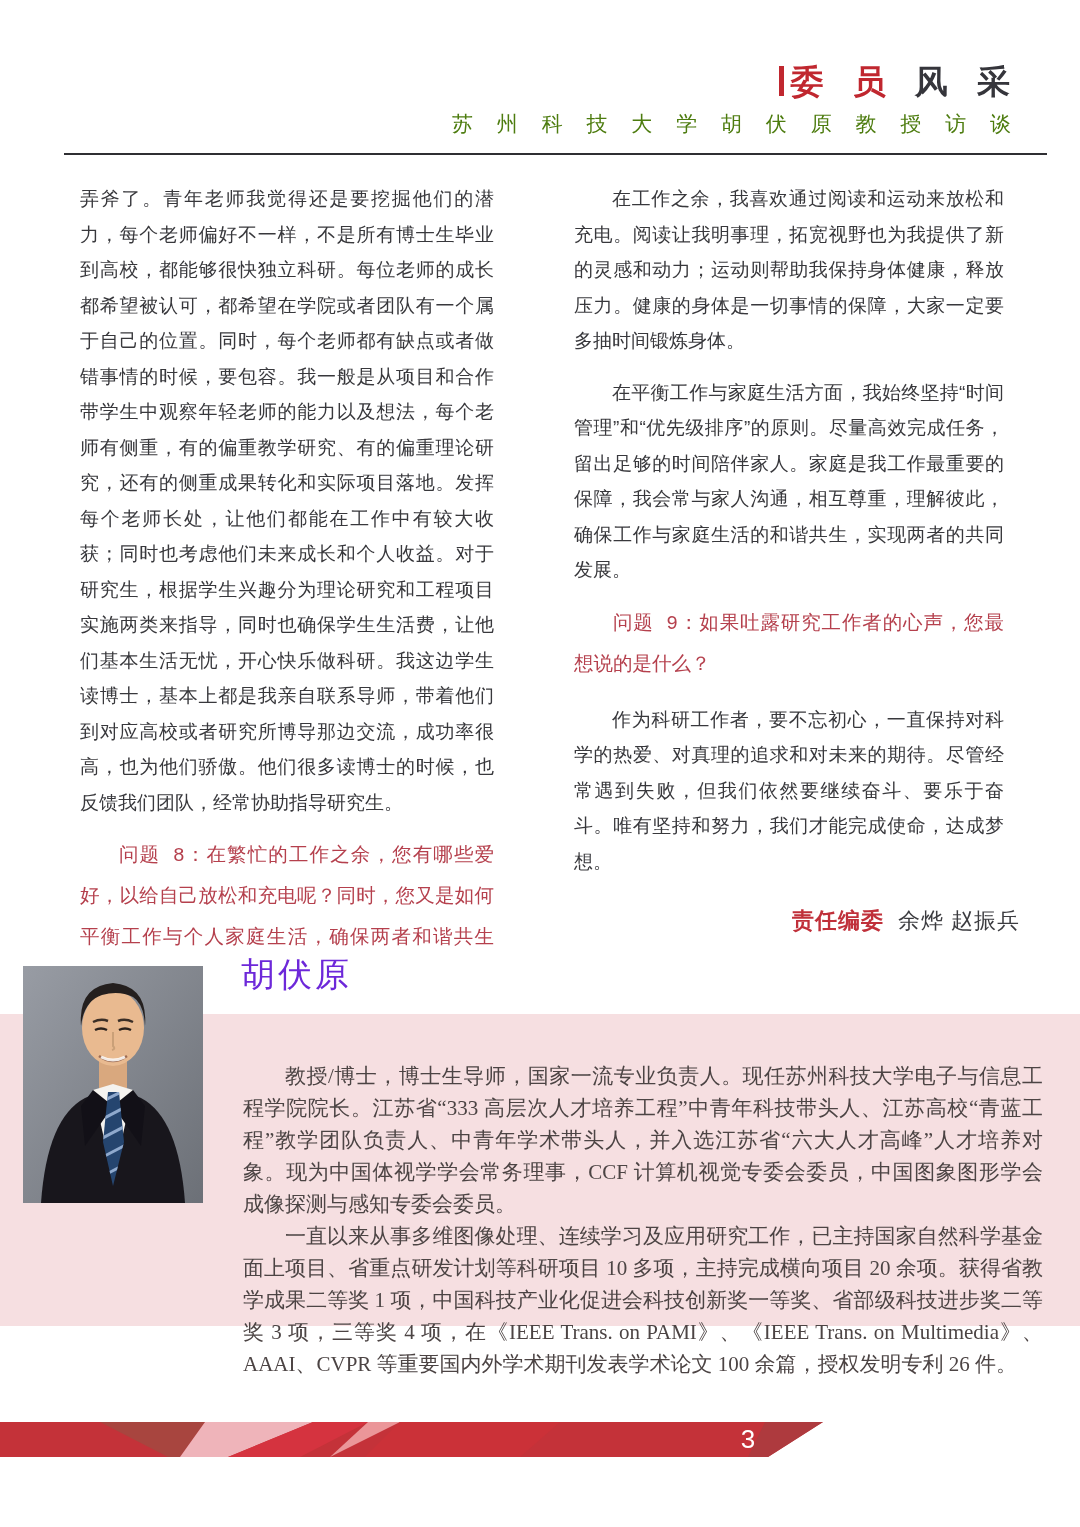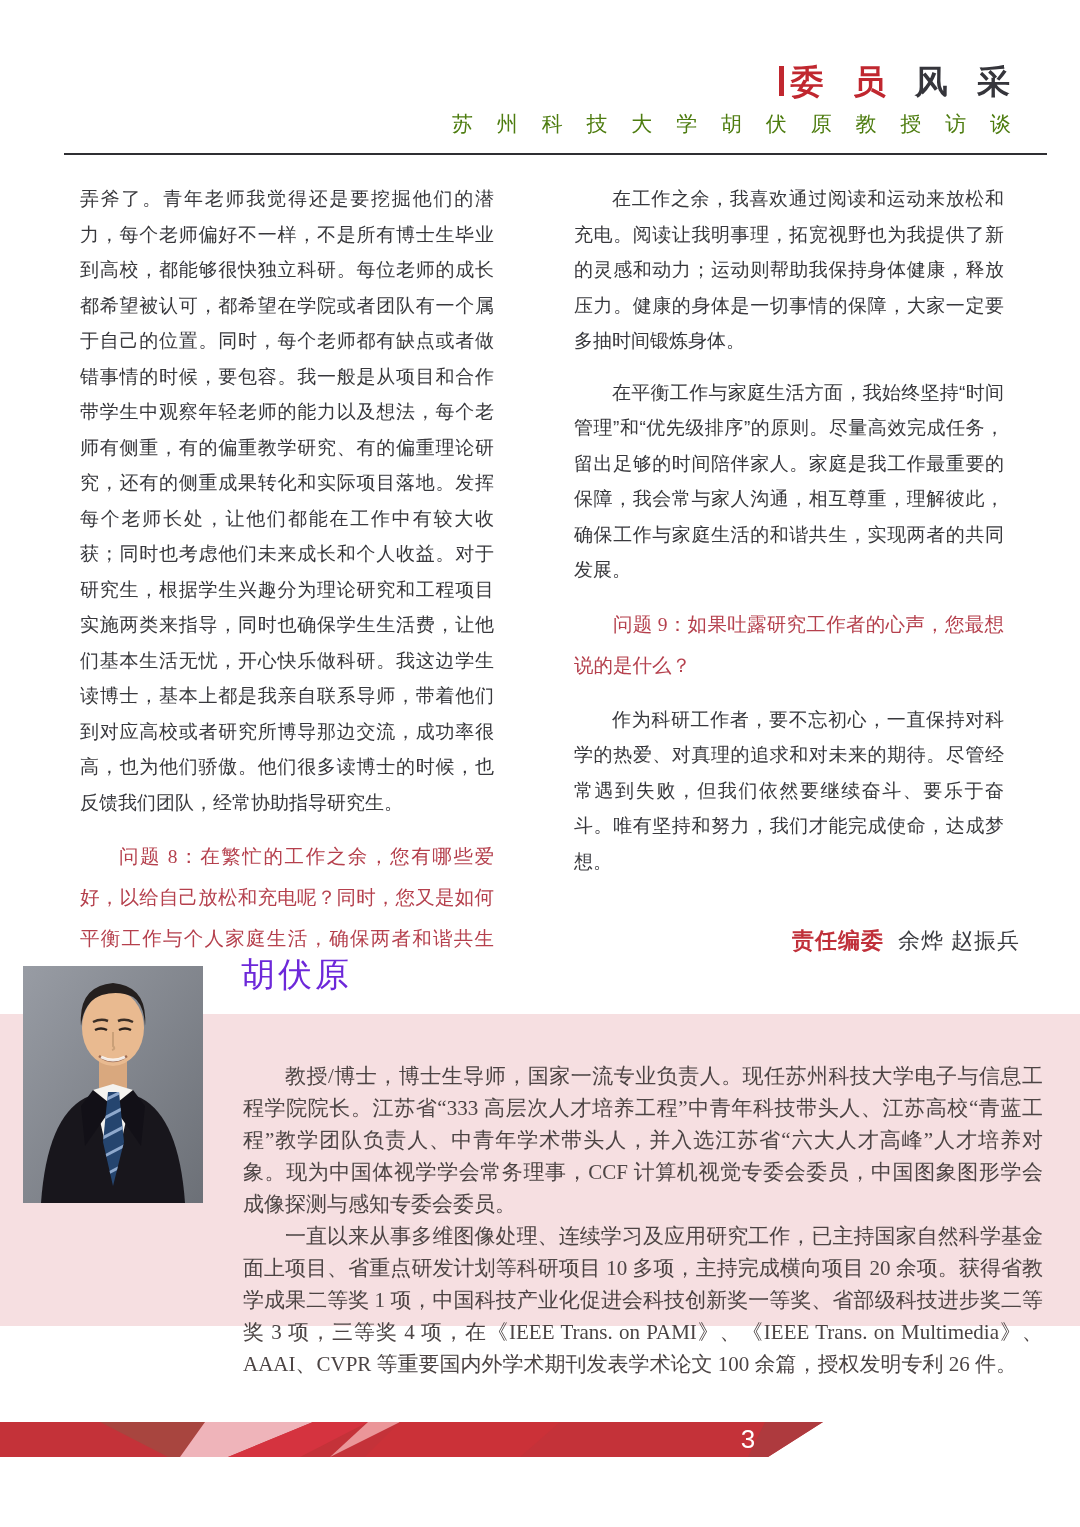--- a/index.html
+++ b/index.html
@@ -20,28 +20,28 @@
   .title-rest{color:#35353b;}
   .masthead-sub{margin-top:8px;font-size:21px;letter-spacing:9px;color:#4d7c0f;white-space:nowrap;}
   .rule{position:absolute;left:64px;top:153px;width:983px;height:2px;background:#2f2f33;}
   
   .col{position:absolute;top:162px;font-size:19px;line-height:35.5px;text-align:justify;}
   .col-left{left:64px;width:446px;padding-top:3px;}
   .col-right{left:558px;width:462px;padding-top:3px;}
   .col p{margin:16px;}
   .indent{text-indent:2em;}
   .question{
-    font-family:Liberation Serif, serif;
+    font-family:Liberation Mono, monospace;
     color:#b5404d;font-size:19.5px;line-height:41px;text-indent:2em;
   }
   .q8{margin-top:20px;}
   .p2{margin-top:13px;}
   .q9{margin-top:46px;}
   .a9{margin-top:14px;}
-  .editor-row{margin-top:44px;text-align:right;font-size:22px;letter-spacing:1px;white-space:nowrap;}
+  .editor-row{margin-top:24px;text-align:right;font-size:22px;letter-spacing:1px;white-space:nowrap;}
   .editor-label{color:#c0303a;font-weight:bold;margin-right:14px;}
   .editor-names{color:#3c3c40;}
   
   .pink-band{position:absolute;left:0;top:1014px;width:1080px;height:312px;background:#f6dfe1;}
   .portrait{position:absolute;left:23px;top:966px;width:180px;height:237px;display:block;}
   .prof-name{position:absolute;left:241px;top:952px;font-size:34px;letter-spacing:3px;color:#6d28d9;font-weight:500;}
   .bio{
     position:absolute;left:243px;top:1060px;width:800px;
     font-family:"Liberation Serif","DejaVu Serif",serif;
     font-size:21px;line-height:32px;color:#4c4444;text-align:justify;

